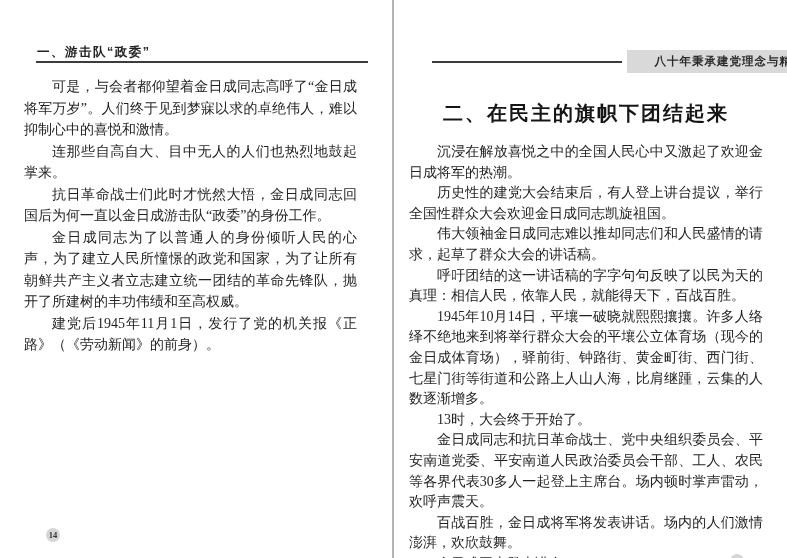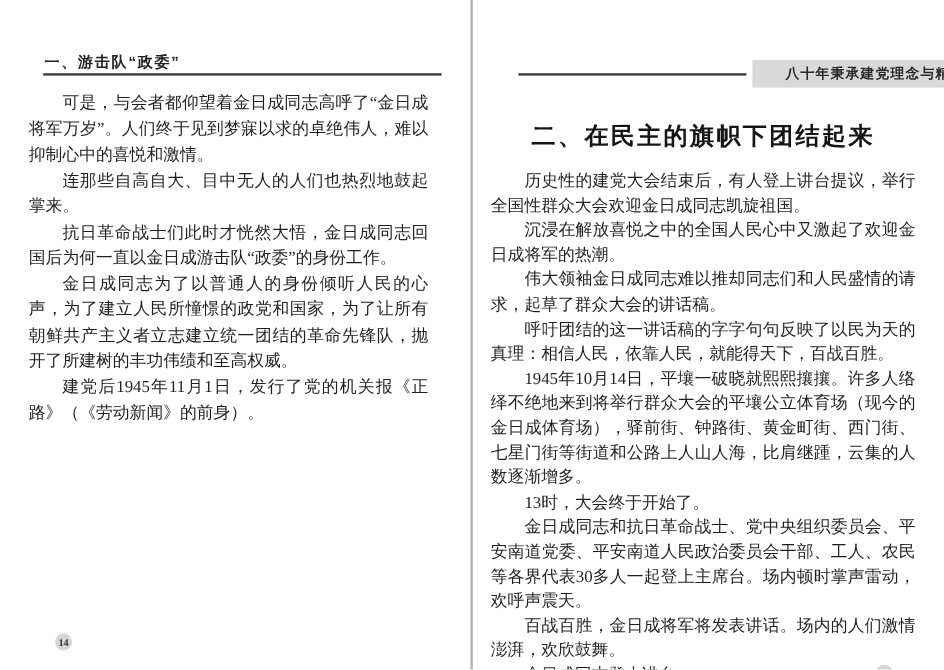--- a/index.html
+++ b/index.html
@@ -96,22 +96,22 @@
     <div class="page-num page-num-left">14</div>
   </div>
 
   <div class="spine"></div>
 
   <div class="page page-right">
     <div class="head-rule head-rule-right"></div>
     <div class="running-head-box">八十年秉承建党理念与精神</div>
     <h2 class="section-title">二、在民主的旗帜下团结起来</h2>
     <div class="body-col body-right">
+        <p class="para">沉浸在解放喜悦之中的全国人民心中又激起了欢迎金日成将军的热潮。</p>
         <p class="para">历史性的建党大会结束后，有人登上讲台提议，举行全国性群众大会欢迎金日成同志凯旋祖国。</p>
-        <p class="para">沉浸在解放喜悦之中的全国人民心中又激起了欢迎金日成将军的热潮。</p>
         <p class="para">伟大领袖金日成同志难以推却同志们和人民盛情的请求，起草了群众大会的讲话稿。</p>
         <p class="para">呼吁团结的这一讲话稿的字字句句反映了以民为天的真理：相信人民，依靠人民，就能得天下，百战百胜。</p>
         <p class="para">1945年10月14日，平壤一破晓就熙熙攘攘。许多人络绎不绝地来到将举行群众大会的平壤公立体育场（现今的金日成体育场），驿前街、钟路街、黄金町街、西门街、七星门街等街道和公路上人山人海，比肩继踵，云集的人数逐渐增多。</p>
         <p class="para">13时，大会终于开始了。</p>
         <p class="para">金日成同志和抗日革命战士、党中央组织委员会、平安南道党委、平安南道人民政治委员会干部、工人、农民等各界代表30多人一起登上主席台。场内顿时掌声雷动，欢呼声震天。</p>
         <p class="para">百战百胜，金日成将军将发表讲话。场内的人们激情澎湃，欢欣鼓舞。</p>
         <p class="para">金日成同志登上讲台。</p>
       </div>
     <div class="page-num page-num-right">15</div>
   </div>

